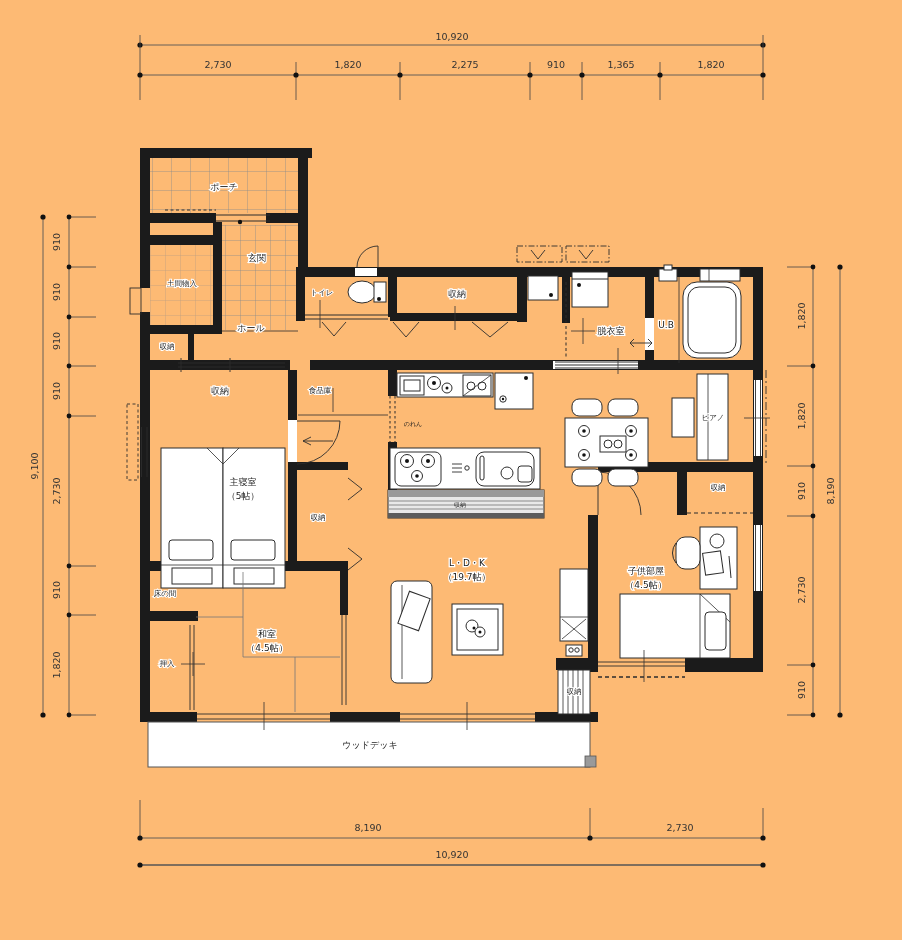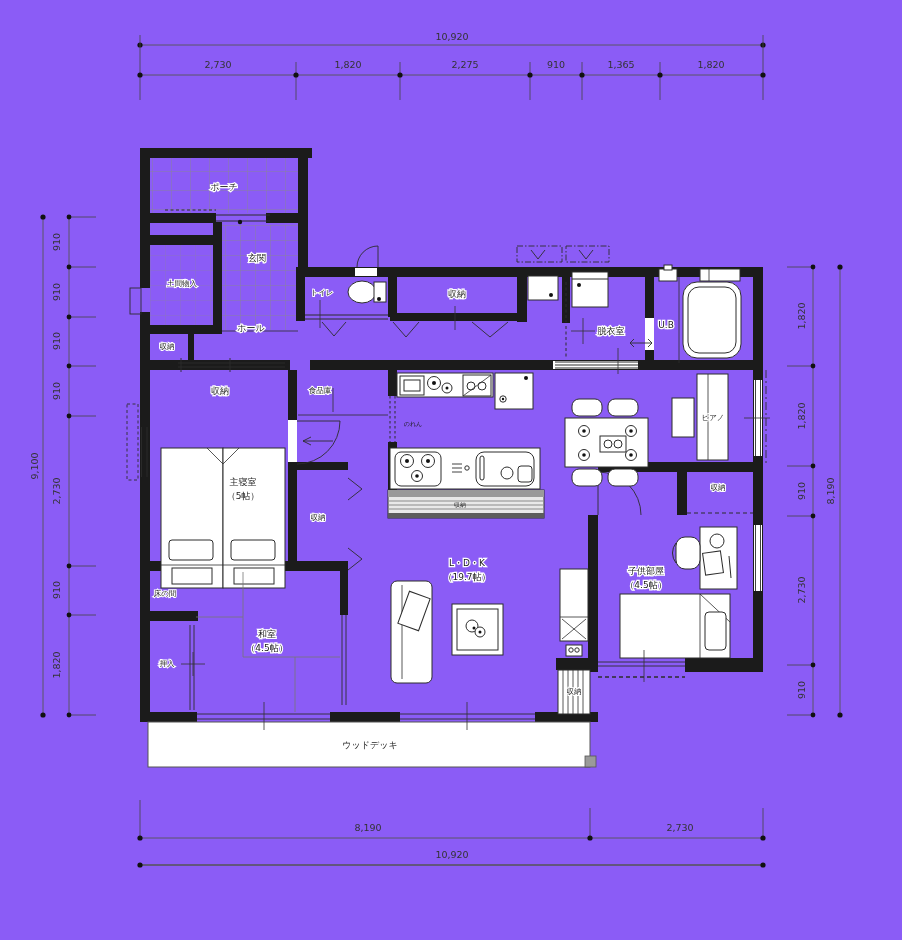--- a/index.html
+++ b/index.html
@@ -1,16 +1,16 @@
 <!DOCTYPE html>
 <html><head>
 <meta charset="utf-8">
 <style>
   html,body{margin:0;padding:0;background:#ffffff;}
-  .page{width:902px;height:940px;position:relative;background:#8b5cf6;overflow:hidden;}
+  .page{width:902px;height:940px;position:relative;background:#fdba74;overflow:hidden;}
   svg{position:absolute;left:0;top:0;}
   text{font-family:"DejaVu Sans","Liberation Sans",sans-serif;fill:#1c1c1c;}
   .room{font-size:9px;text-anchor:middle;paint-order:stroke;stroke:#ffffff;stroke-width:2.5px;font-weight:500;}
   .room-sm{font-size:7.5px;text-anchor:middle;paint-order:stroke;stroke:#ffffff;stroke-width:2px;}
   .tiny{font-size:6px;text-anchor:middle;}
   .dim{font-size:9.5px;text-anchor:middle;fill:#333;}
   .wall{fill:#1b1b1b;stroke:none;}
   .thin{stroke:#2d2d2d;fill:none;}
   .fix{stroke:#2d2d2d;fill:#ffffff;}
   .dimline{stroke:#555;stroke-width:0.9;fill:none;}

